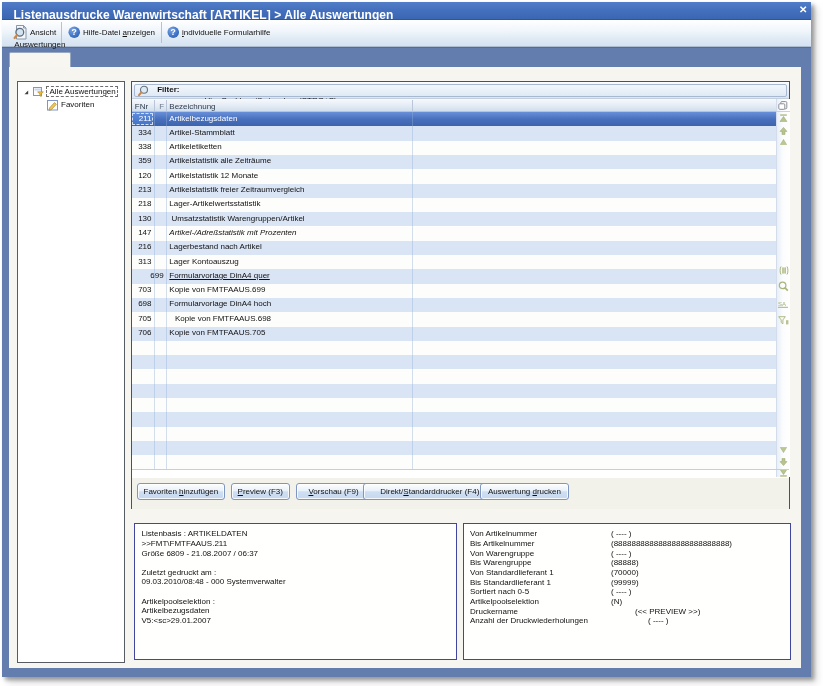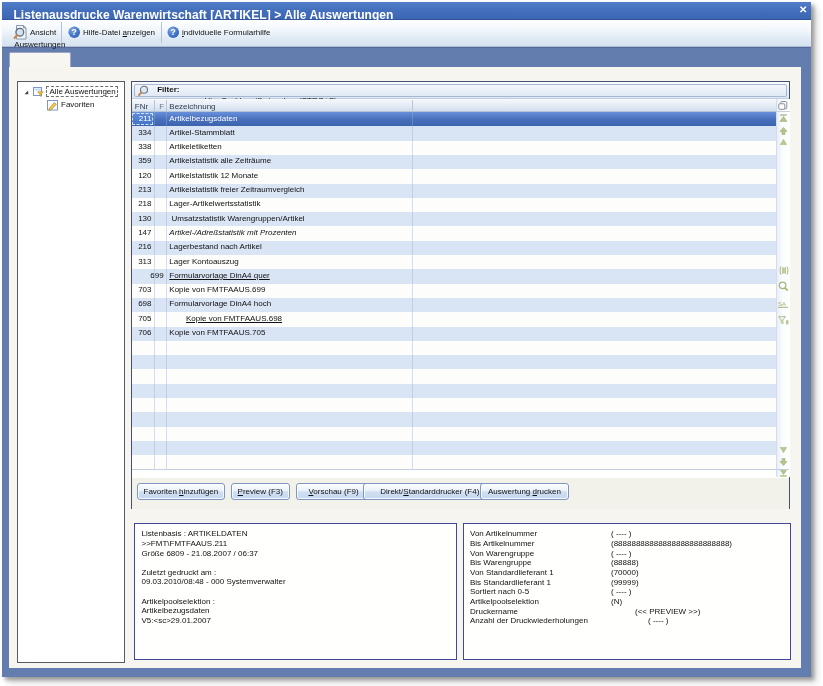--- a/index.html
+++ b/index.html
@@ -136,21 +136,21 @@
 <div class="abs t" style="left:147px;top:269.79999999999995px;width:20.0px;text-align:center;">699</div>
 <div class="abs t" style="left:169.3px;top:269.79999999999995px;text-decoration:underline;">Formularvorlage DinA4 quer</div>
 <div class="abs" style="left:131.5px;top:283.70000000000005px;width:644.5px;height:14.3px;background:#fdfdfc;"></div>
 <div class="abs t" style="left:131.5px;top:284.1px;width:20.0px;text-align:right;">703</div>
 <div class="abs t" style="left:169.3px;top:284.1px;">Kopie von FMTFAAUS.699</div>
 <div class="abs" style="left:131.5px;top:298.0px;width:644.5px;height:14.3px;background:#d9e4f5;"></div>
 <div class="abs t" style="left:131.5px;top:298.4px;width:20.0px;text-align:right;">698</div>
 <div class="abs t" style="left:169.3px;top:298.4px;">Formularvorlage DinA4 hoch</div>
 <div class="abs" style="left:131.5px;top:312.3px;width:644.5px;height:14.3px;background:#fdfdfc;"></div>
 <div class="abs t" style="left:131.5px;top:312.7px;width:20.0px;text-align:right;">705</div>
-<div class="abs t" style="left:186px;top:312.7px;text-decoration:underline;">Kopie von FMTFAAUS.698</div>
+<div class="abs t" style="left:175px;top:312.7px;">Kopie von FMTFAAUS.698</div>
 <div class="abs" style="left:131.5px;top:326.6px;width:644.5px;height:14.3px;background:#d9e4f5;"></div>
 <div class="abs t" style="left:131.5px;top:327.0px;width:20.0px;text-align:right;">706</div>
 <div class="abs t" style="left:169.3px;top:327.0px;">Kopie von FMTFAAUS.705</div>
 <div class="abs" style="left:131.5px;top:340.9px;width:644.5px;height:14.3px;background:#fdfdfc;"></div>
 <div class="abs" style="left:131.5px;top:355.20000000000005px;width:644.5px;height:14.3px;background:#d9e4f5;"></div>
 <div class="abs" style="left:131.5px;top:369.5px;width:644.5px;height:14.3px;background:#fdfdfc;"></div>
 <div class="abs" style="left:131.5px;top:383.79999999999995px;width:644.5px;height:14.3px;background:#d9e4f5;"></div>
 <div class="abs" style="left:131.5px;top:398.1px;width:644.5px;height:14.3px;background:#fdfdfc;"></div>
 <div class="abs" style="left:131.5px;top:412.4px;width:644.5px;height:14.3px;background:#d9e4f5;"></div>
 <div class="abs" style="left:131.5px;top:426.70000000000005px;width:644.5px;height:14.3px;background:#fdfdfc;"></div>

